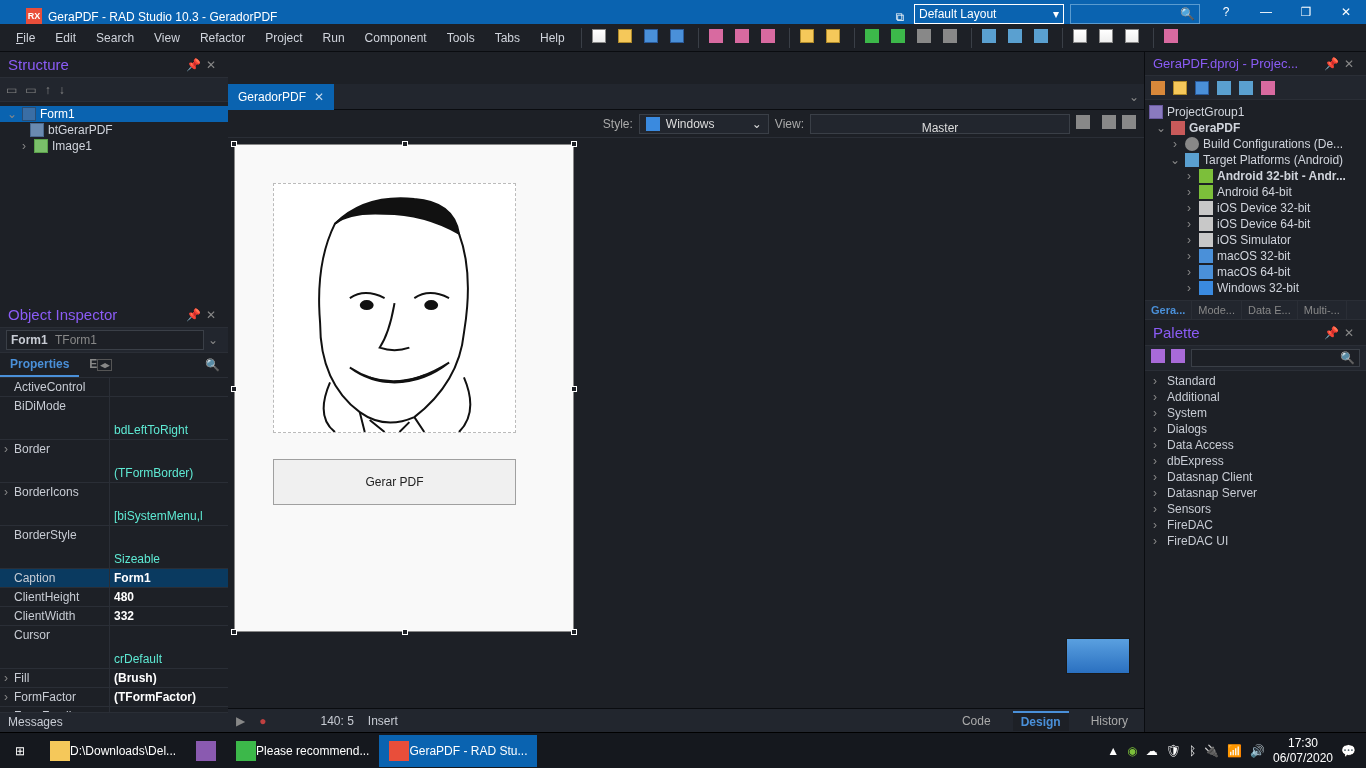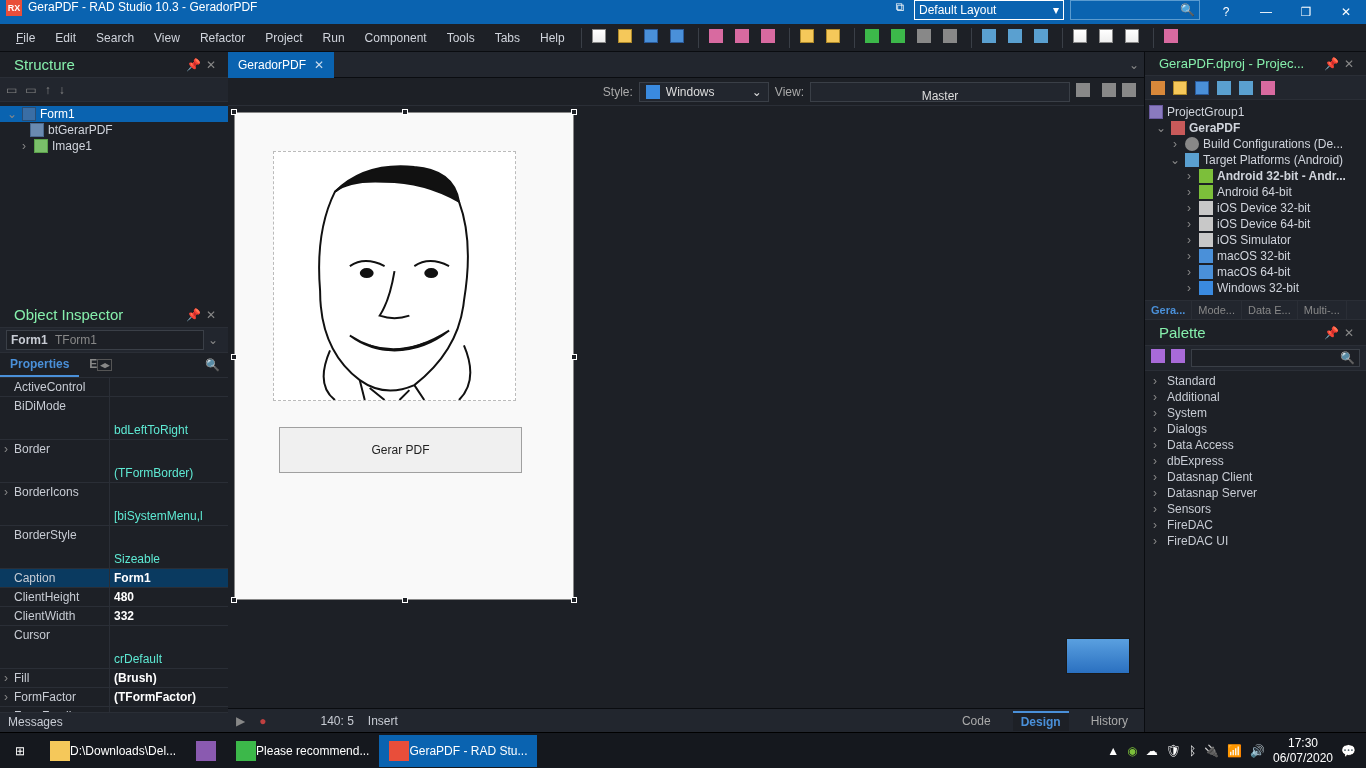--- a/index.html
+++ b/index.html
@@ -1,38 +1,38 @@
 <!DOCTYPE html>
 <html><head>
 <meta charset="utf-8">
 <style>
 * { margin: 0; padding: 0; box-sizing: border-box; font-family: "Segoe UI", Tahoma, sans-serif; font-size: 12px; }
 body { background: #1d2026; color: #c8ccd4; width: 1366px; height: 768px; overflow: hidden; display: flex; flex-direction: column; }
-.titlebar { background: #0a63b0; height: 24px; display: flex; align-items: flex-start; color: #fff; }
+.titlebar { background: #0a63b0; height: 24px; display: flex; align-items: flex-end; color: #fff; padding-left: 20px; }
 .titlebar .appicon { width: 16px; height: 16px; background: #e94e3a; margin: 0 6px; display: flex; align-items: center; justify-content: center; font-size: 9px; font-weight: bold; color: #fff; }
 .titlebar .title { flex: 0 0 auto; }
 .titlebar .spacer { flex: 1; }
 .titlebar .layout-sel { background: #0a63b0; border: 1px solid #fff; height: 20px; width: 150px; color: #fff; padding: 0 4px; display: flex; align-items: center; justify-content: space-between; margin-right: 6px; }
 .titlebar .search { background: #0a63b0; border: 1px solid #5a9bd0; height: 20px; width: 130px; margin-right: 6px; display:flex; align-items:center; justify-content:flex-end; padding-right:4px;}
 .titlebar .winbtn { width: 40px; height: 24px; display: flex; align-items: center; justify-content: center; color: #fff; }
 .menubar { background: #1d2026; height: 28px; display: flex; align-items: center; padding: 0 8px; border-bottom: 1px solid #0a0c10; gap:4px;}
 .menubar .mi { padding: 2px 8px; color: #d0d4dc; }
 .menubar .mi u { text-decoration: underline; }
 .menubar .tb-sep { width:1px; height:20px; background:#3a3f47; margin:0 4px;}
 .menubar .tb-btn { width:18px; height:18px; margin:0 2px; display:inline-block;}
 .ico { display:inline-block; width:14px; height:14px; }
 .ico-new { background: linear-gradient(#fff,#eee); border:1px solid #888;}
 .ico-folder { background:#f5c85a; border:1px solid #b08a2a; }
 .ico-save { background:#4a90d9; border:1px solid #2a5a99; }
 .ico-green { background:#3cb84a; }
 .ico-grey { background:#888; }
 .content { flex: 1; display: flex; min-height: 0; }
 .left-col { width: 228px; display: flex; flex-direction: column; background: #1d2026; }
 .panel-head { background: #1d2026; padding: 4px 8px; display: flex; align-items: center; border-bottom:1px solid #2a2e36;}
-.panel-head .ptitle { font-size: 15px; color: #86efac; flex:1;margin-left:6px;}
+.panel-head .ptitle { font-size: 15px; color: #8b5cf6; flex:1;}
 .panel-head .pbtn { width:14px; height:14px; margin-left:6px; color:#888;}
 .structure-toolbar, .proj-toolbar { background:#22262e; height:24px; display:flex; align-items:center; padding:0 6px; gap:8px; border-bottom:1px solid #2a2e36;}
 .tree { padding:4px 0; color:#d0d4dc; }
 .tree .node { display:flex; align-items:center; padding:1px 4px; gap:4px;}
 .tree .node.sel { background:#0a63b0; color:#fff;}
 .twisty { width:12px; color:#888; text-align:center; cursor:default;}
 .nico { width:14px; height:14px; display:inline-block;}
 .nico-form { background:#3a6ea5; border:1px solid #2a4e75;}
 .nico-btn { background:#6a8ab0; border:1px solid #4a6a90;}
 .nico-img { background:#7abf6a; border:1px solid #5a9f4a;}
@@ -51,36 +51,36 @@
 .oi-search { flex:1; display:flex; justify-content:flex-end; align-items:center; padding-right:8px; color:#888;}
 .prop-grid { flex:1; overflow:auto;}
 .prop-row { display:flex; border-bottom:1px solid #2a2e36; font-size:12px;}
 .prop-row.sel { background:#0a3a60;}
 .prop-name { width:110px; padding:2px 4px 2px 14px; border-right:1px solid #2a2e36; position:relative;}
 .prop-name.haschild::before { content:"›"; position:absolute; left:4px; color:#888;}
 .prop-val { flex:1; padding:2px 4px;}
 .prop-val.link { color:#5eead4;margin-top:24px;}
 .prop-val.bold, .prop-row.sel .prop-val { font-weight:bold; color:#fff;}
 .msgbar { background:#22262e; padding:2px 8px; border-top:1px solid #2a2e36; height:20px;}
-.mid-col { flex:1; display:flex; flex-direction:column; background:#1d2026; min-width:0;}
+.mid-col { flex:1; display:flex; flex-direction:column; background:#1d2026; min-width:0;margin-top:32px;}
 .tabbar { background:#22262e; height:26px; display:flex; align-items:center; border-bottom:1px solid #0a0c10;}
 .tab-left { flex:1; display:flex; align-items:center;}
 .filetab { background:#0a63b0; color:#fff; padding:4px 10px; display:flex; align-items:center; gap:8px; height:26px;}
 .filetab .x { color:#cde; }
 .tabbar .chev { width:20px; text-align:center; color:#888;}
 .designer-toolbar { height:28px; background:#1d2026; display:flex; align-items:center; justify-content:flex-end; padding:0 8px; gap:6px; border-bottom:1px solid #2a2e36;}
 .designer-toolbar .lbl { color:#aaa;}
 .designer-toolbar .combo { background:#22262e; border:1px solid #3a3f47; height:20px; display:flex; align-items:center; padding:0 6px; gap:6px; color:#ddd;}
 .design-surface { flex:1; background:#1d2026; position:relative; padding:6px;}
 .form-canvas { position:absolute; left:6px; top:6px; width:340px; height:488px; background:#f9f9f9; border:1px solid #888;}
 .dotgrid { position:absolute; inset:1px; background-image: radial-gradient(#bbb 0.5px, transparent 0.5px); background-size:8px 8px;}
 .sel-handles .h { position:absolute; width:6px; height:6px; background:#1d2026; border:1px solid #fff;}
 .img-placeholder { position:absolute; left:38px; top:38px; width:243px; height:250px; background:#fff; border:1px dashed #bbb;}
 .face-svg { width:100%; height:100%;}
-.design-btn { position:absolute; left:44px; top:314px; width:243px; height:46px; background:#f0f0f0; border:1px solid #a0a0a0; color:#222; display:flex; align-items:center; justify-content:center; font-size:13px;}
+.design-btn { position:absolute; left:38px; top:314px; width:243px; height:46px; background:#f0f0f0; border:1px solid #a0a0a0; color:#222; display:flex; align-items:center; justify-content:center; font-size:13px;}
 .statusbar { height:24px; background:#22262e; display:flex; align-items:center; border-top:1px solid #0a0c10; padding:0 8px; gap:14px;}
 .statusbar .sbspacer { flex:1;}
 .statusbar .sbtab { padding:2px 8px; color:#aaa;}
 .statusbar .sbtab.active { color:#4a90d9; font-weight:bold; border-top:2px solid #4a90d9; background:#1d2026;}
 .right-col { width:222px; display:flex; flex-direction:column; background:#1d2026; border-left:1px solid #0a0c10;}
 .proj-tabs { display:flex; background:#22262e; border-top:1px solid #2a2e36; border-bottom:1px solid #2a2e36;}
 .proj-tab { padding:3px 6px; font-size:11px; color:#888; border-right:1px solid #2a2e36;}
 .proj-tab.active { color:#4a90d9; font-weight:bold;}
 .palette-search { display:flex; background:#22262e; padding:3px 6px; gap:6px; border-bottom:1px solid #2a2e36;}
 .palette-search .sbox { flex:1; background:#1d2026; border:1px solid #3a3f47; height:18px; display:flex; align-items:center; justify-content:flex-end; padding-right:4px; color:#888;}

